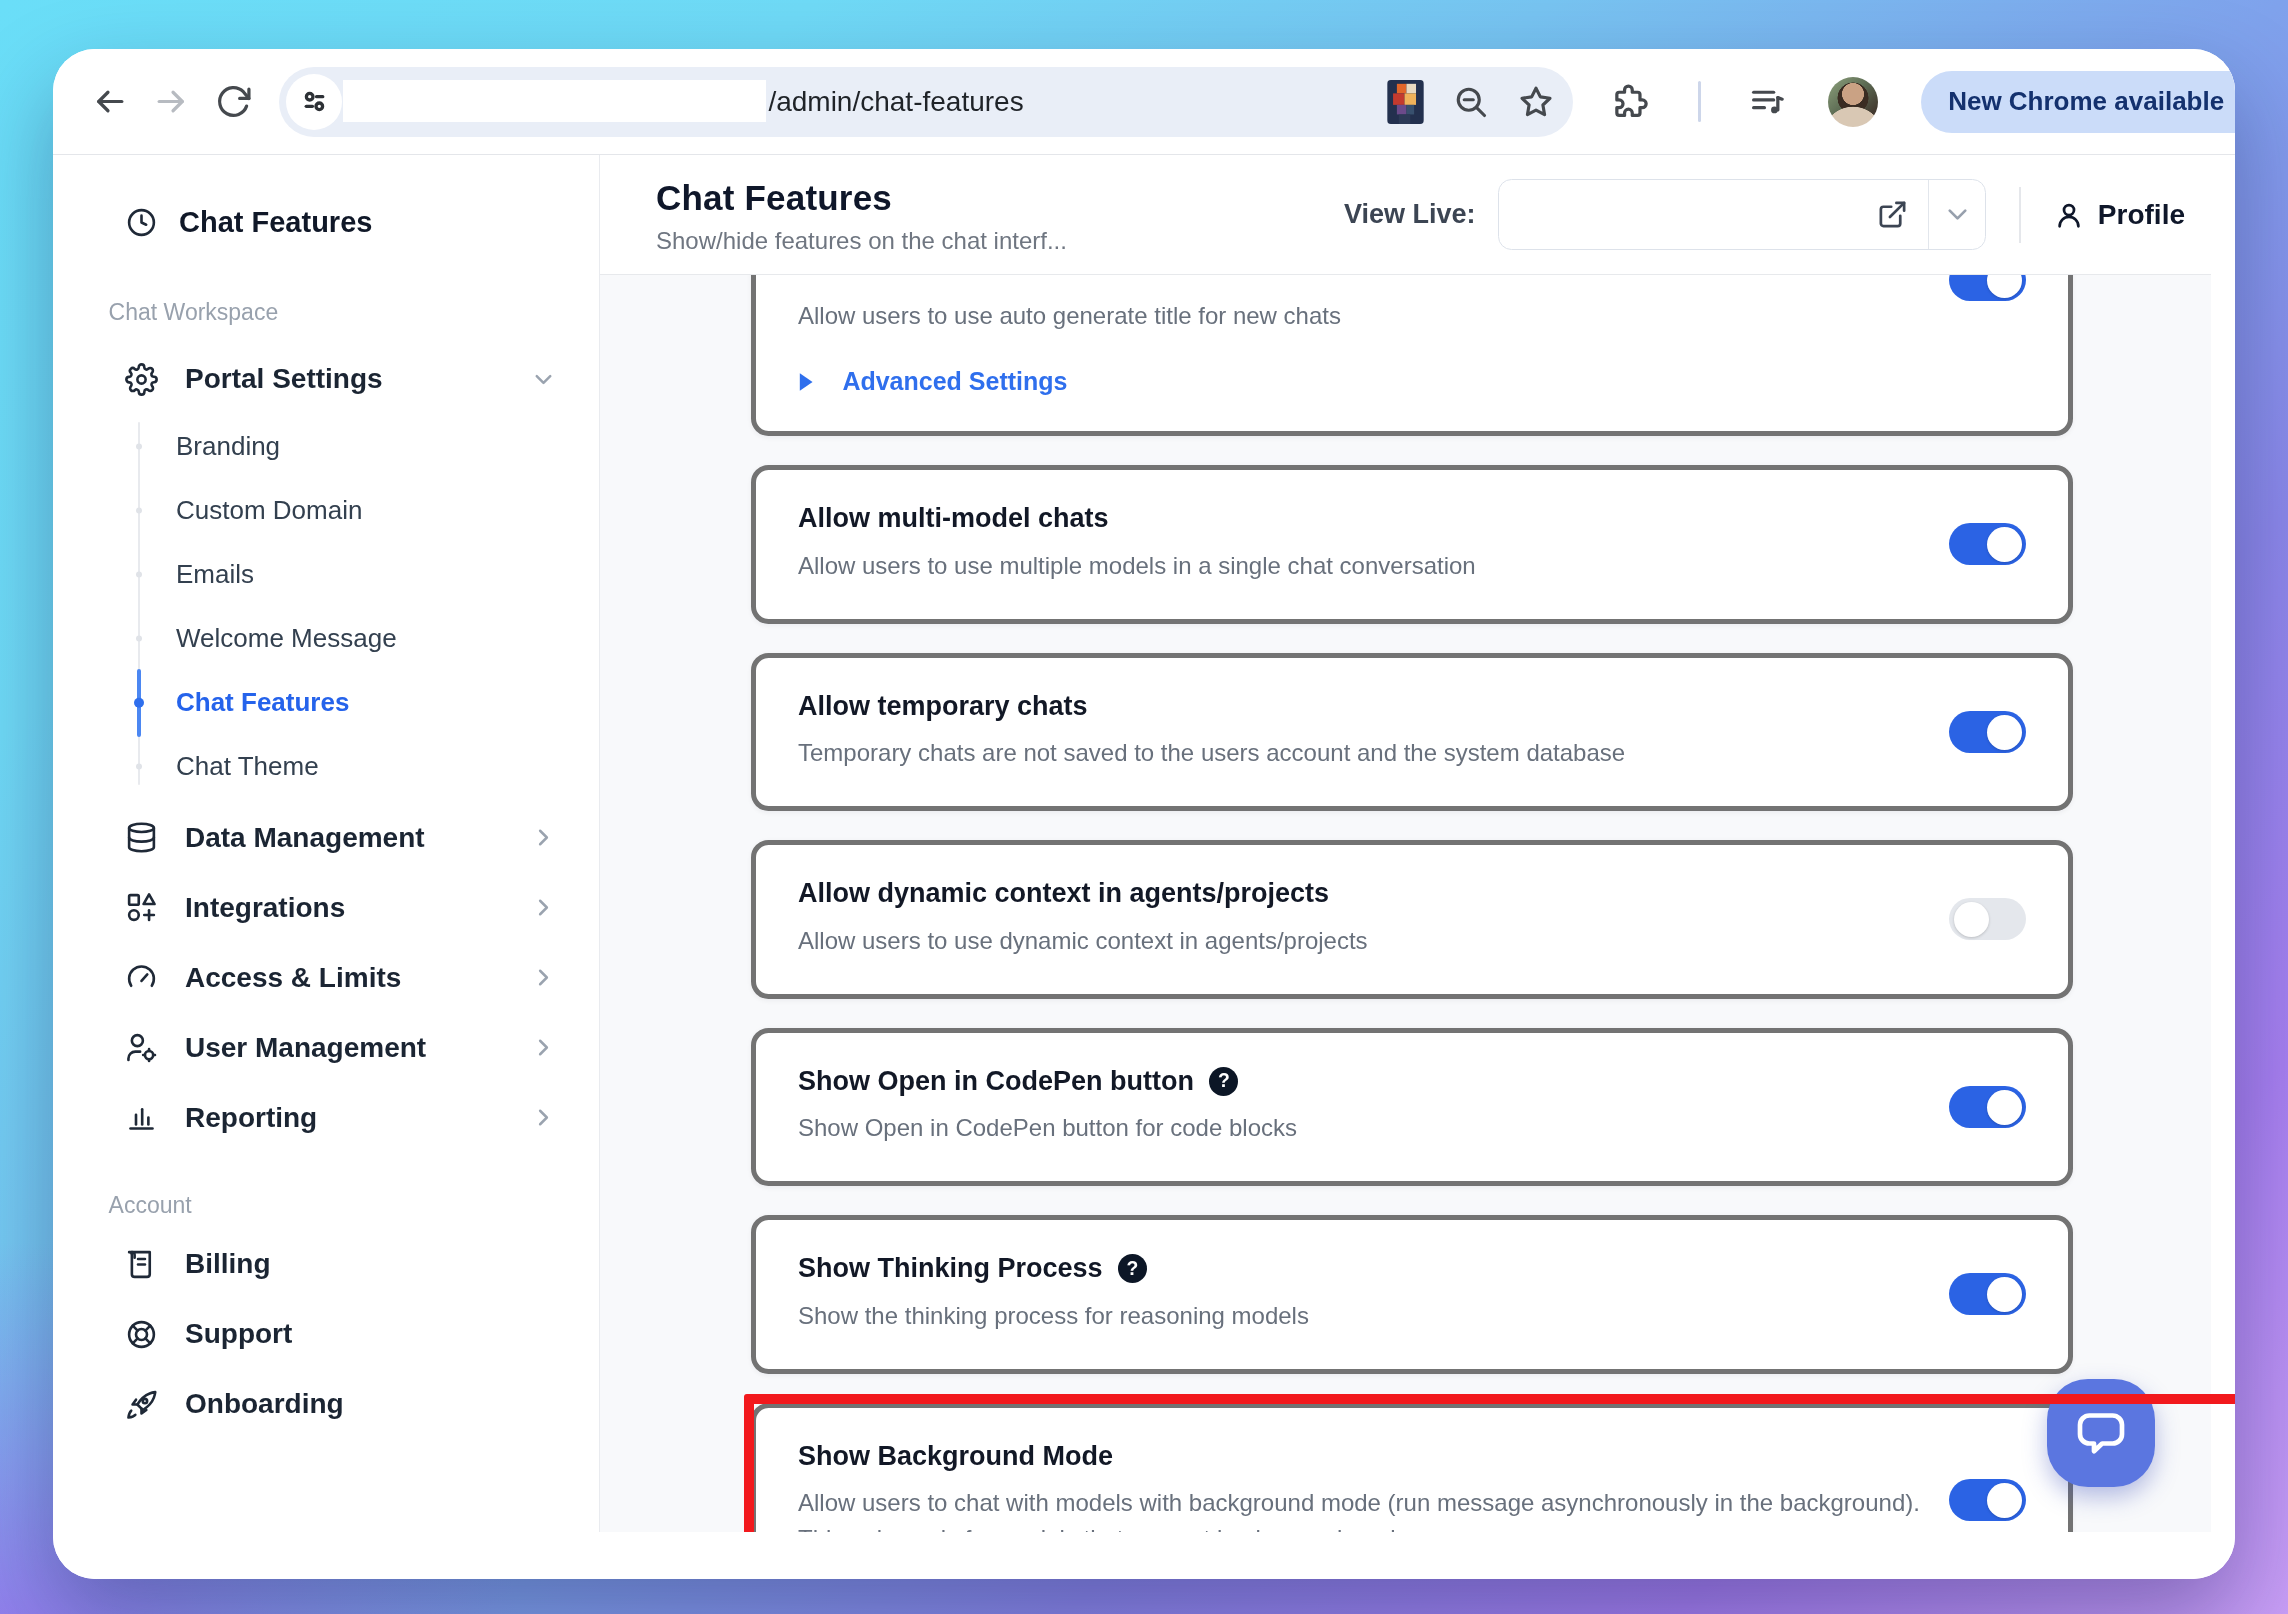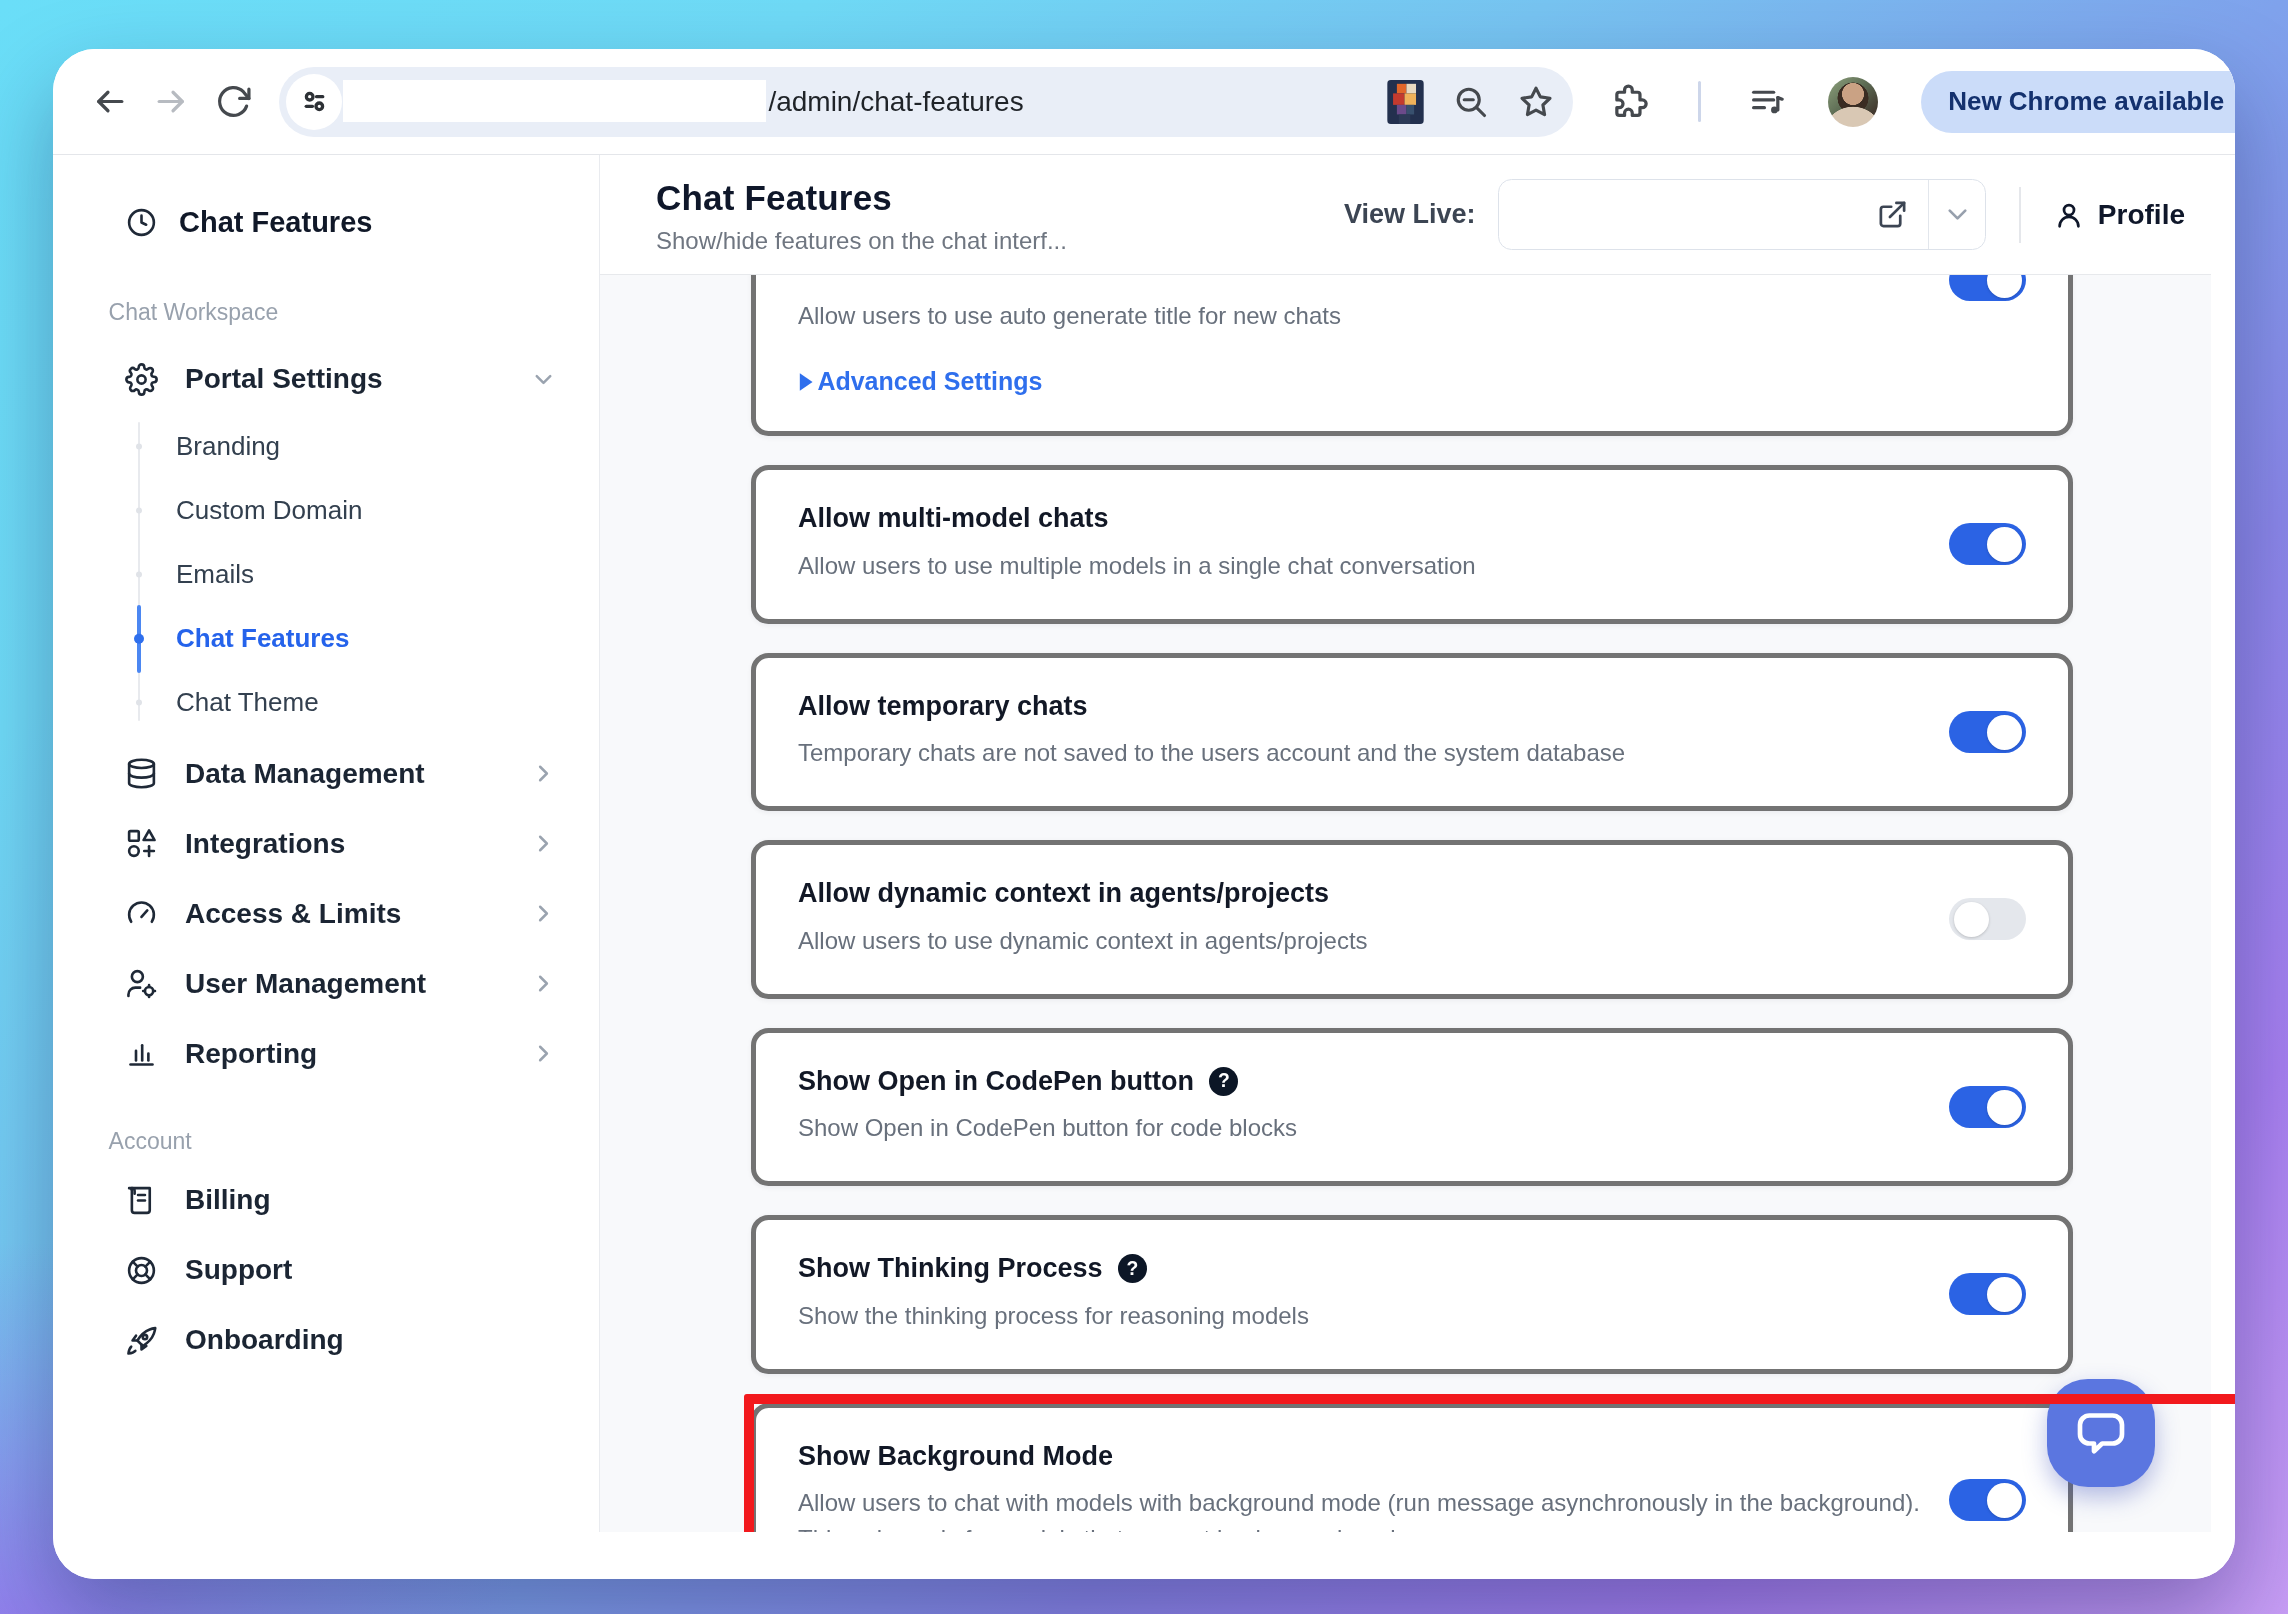--- a/index.html
+++ b/index.html
@@ -83,21 +83,21 @@
   .card { width:1322px; background:#fff; border:5px solid #737373; border-radius:17.4px; padding:33px 42px 35px; position:relative; box-shadow:0 1.9px 4.8px rgba(16,24,40,.05); margin-bottom:29px; }
   .card-title { font-size:27px; font-weight:700; color:#121826; display:flex; align-items:center; gap:15.4px; }
   .card-desc { margin-top:13.5px; font-size:24px; color:#68707c; line-height:1.5; max-width:1139px; }
   .help-badge { width:29px; height:29px; border-radius:50%; background:#0c1626; color:#fff; font-size:19.3px; font-weight:700; display:inline-flex; align-items:center; justify-content:center; flex:0 0 auto; }
   .toggle { position:absolute; right:42px; top:50%; transform:translateY(-50%); width:77px; height:42px; border-radius:21px; background:#e4e7ec; }
   .toggle::after { content:""; position:absolute; top:3.9px; left:4.8px; width:35px; height:35px; border-radius:50%; background:#fff; box-shadow:0 1px 2.9px rgba(0,0,0,.18); }
   .toggle[data-state="on"] { background:#2b63e4; }
   .toggle[data-state="on"]::after { left:38px; }
   .card--cut { margin-top:-53px; padding-top:71px; border-top-left-radius:0; border-top-right-radius:0; }
   .card--cut .toggle { top:32px; transform:none; }
-  .adv-link { margin-top:33px; display:flex; align-items:center; gap:3px; color:#2f6fed; font-size:25px; font-weight:700; }
+  .adv-link { margin-top:33px; display:flex; align-items:center; gap:28px; color:#2f6fed; font-size:25px; font-weight:700; }
   .adv-link svg { width:16.4px; height:20px; fill:#2f6fed; }
   .hl-wrap { position:relative; }
   .red-frame { position:absolute; left:-6.8px; top:-8.7px; right:-17.4px; bottom:-15.4px; border:10.6px solid #f2191d; border-radius:2.9px; z-index:60; pointer-events:none; }
   .scrollbar-track { position:absolute; right:0; top:0; bottom:0; width:24px; background:#fff; }
   .bottom-strip { height:47px; background:#fff; }
   .chat-fab { position:absolute; left:1994px; top:1330px; width:108px; height:108px; border-radius:41px; background:#5b76e0; display:flex; align-items:center; justify-content:center; z-index:40; box-shadow:0 9.7px 23px rgba(50,70,180,.35); }
   .chat-fab svg { width:56px; height:56px; stroke:#fff; stroke-width:2; fill:none; stroke-linecap:round; stroke-linejoin:round; }
 </style>
 </head>
 <body>
@@ -217,20 +217,24 @@
             <span>Branding</span>
           </div>
         <div class="tree-item">
             <span class="mini-dot"></span>
             <span>Custom Domain</span>
           </div>
         <div class="tree-item">
             <span class="mini-dot"></span>
             <span>Emails</span>
           </div>
+        <div class="tree-item">
+            <span class="mini-dot"></span>
+            <span>Welcome Message</span>
+          </div>
         <div class="tree-item active">
             <span class="active-bar"></span>
             <span class="mini-dot"></span>
             <span>Chat Features</span>
           </div>
         <div class="tree-item">
             <span class="mini-dot"></span>
             <span>Chat Theme</span>
           </div>
       </div>

